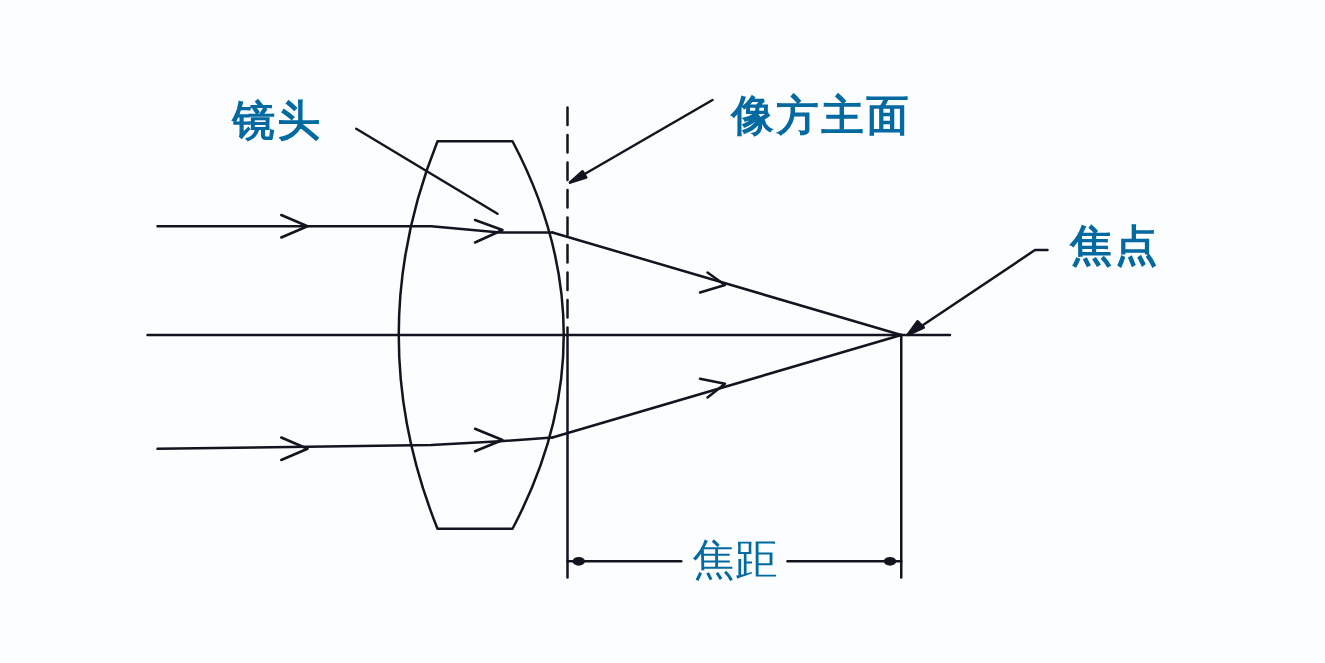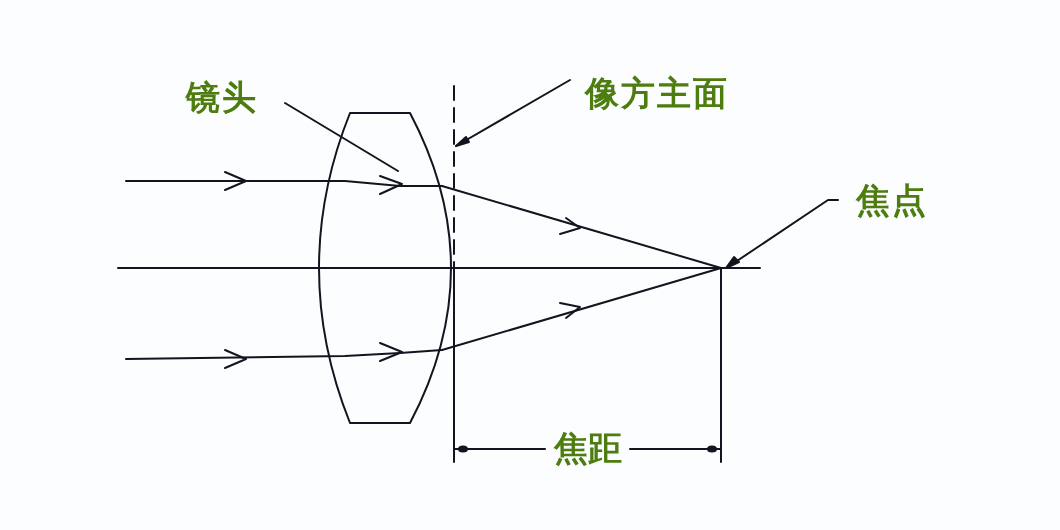--- a/index.html
+++ b/index.html
@@ -1,26 +1,26 @@
 <!DOCTYPE html>
 <html><head>
   <meta charset="utf-8">
   <style>
     html, body { margin: 0; padding: 0; background: #fcfdfe; }
     #stage { position: relative; width: 1060px; height: 530px; overflow: hidden; background: #fcfdfe; }
     svg { position: absolute; left: 0; top: 0; }
     .label {
       position: absolute;
       font-family: "DejaVu Sans", sans-serif;
-      color: #4d7c0f;
+      color: #0369a1;
       white-space: nowrap;
       line-height: 1;
     }
     .bold { font-weight: bold; font-size: 34px; letter-spacing: 2px; }
-    .dim { font-size: 34px; font-weight: bold; background: #fcfdfe; padding: 0 6px; }
+    .dim { font-size: 34px; font-weight: normal; background: #fcfdfe; padding: 0 6px; }
   </style>
 </head>
 <body>
 
 <div id="stage">
   <svg width="1060" height="530" viewBox="0 0 1060 530">
     <g stroke="#141420" stroke-width="2" fill="none" stroke-linecap="round" stroke-linejoin="round">
 
       <line x1="118" y1="268" x2="760" y2="268"></line>
 
@@ -57,15 +57,15 @@
 
       <line x1="454" y1="449" x2="545" y2="449"></line>
       <line x1="630" y1="449" x2="721" y2="449"></line>
       <ellipse cx="463" cy="449" rx="4" ry="2.5" fill="#141420"></ellipse>
       <ellipse cx="712" cy="449" rx="4" ry="2.5" fill="#141420"></ellipse>
     </g>
   </svg>
 
   <div class="label bold" style="left:186px; top:80px;">镜头</div>
   <div class="label bold" style="left:585px; top:76px;">像方主面</div>
-  <div class="label bold" style="left:856px; top:183px;">焦点</div>
+  <div class="label bold" style="left:856px; top:183px;font-family:Liberation Mono, monospace;">焦点</div>
   <div class="label dim" style="left:548px; top:431px;">焦距</div>
 </div>
 
 </body></html>

